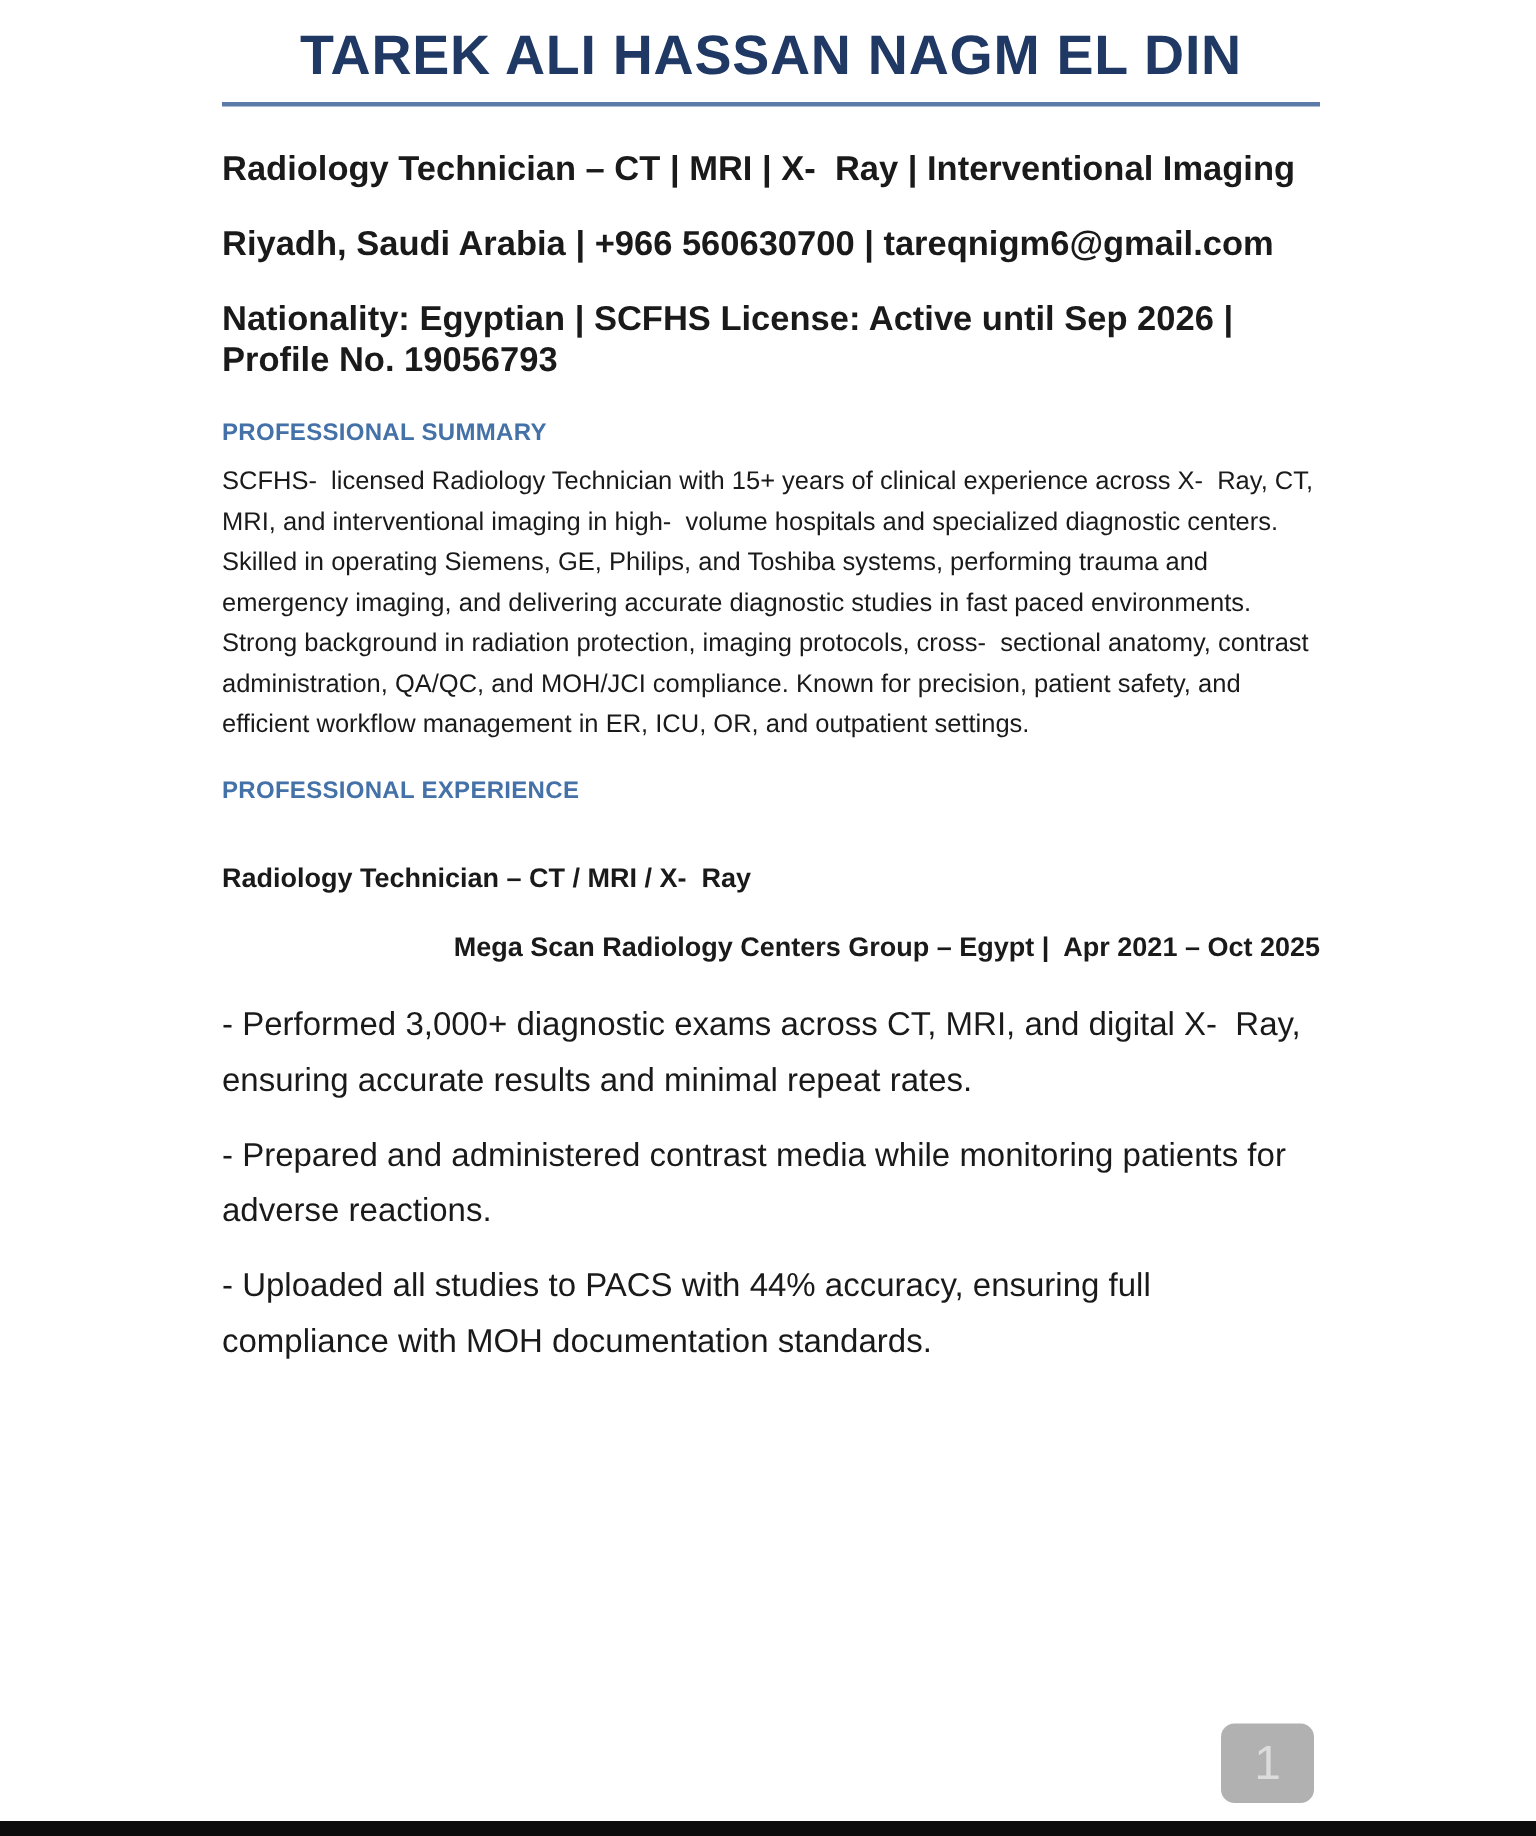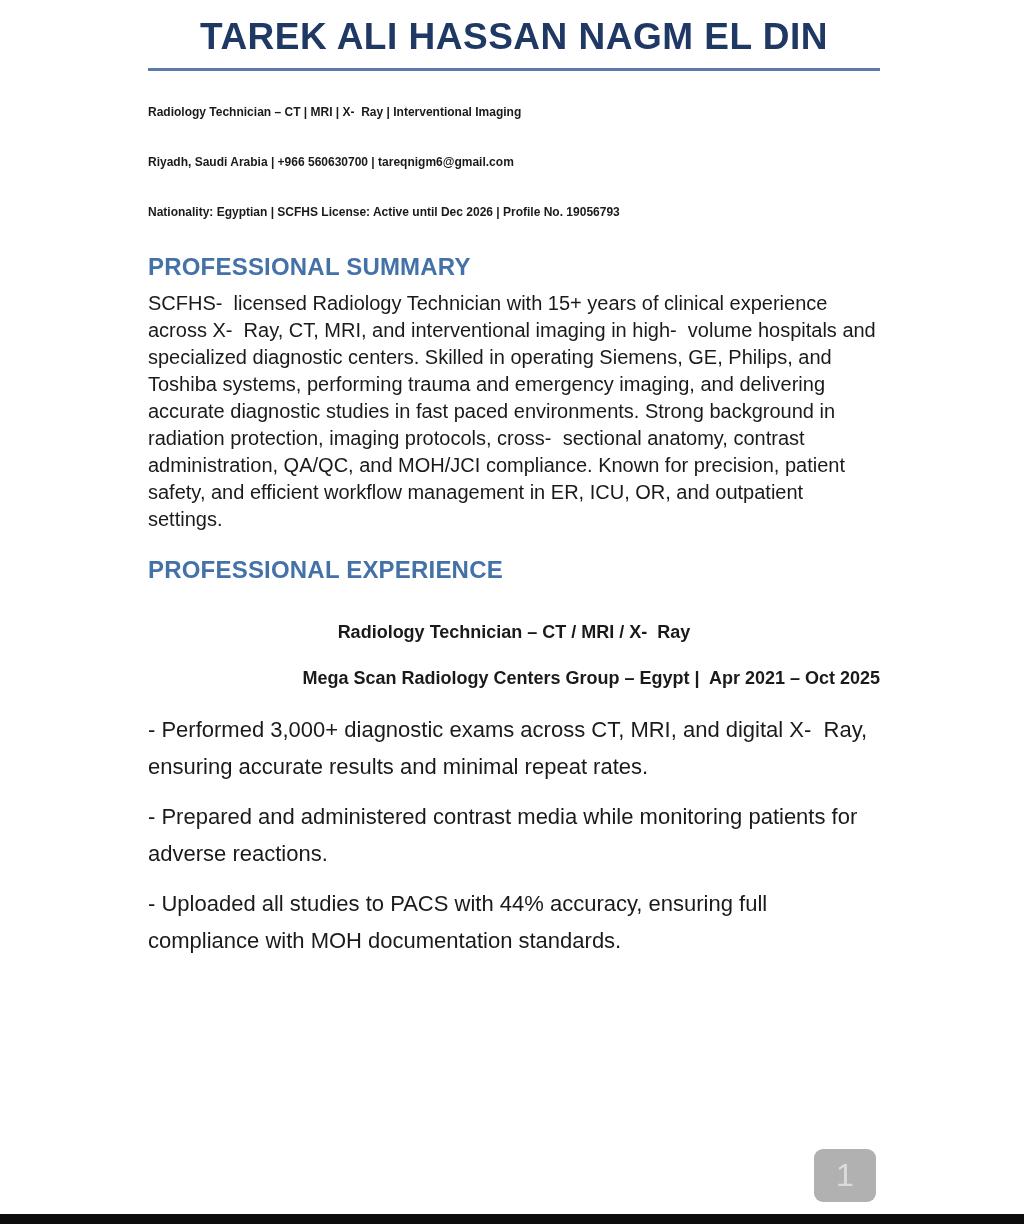--- a/index.html
+++ b/index.html
@@ -33,48 +33,47 @@
     white-space: nowrap;
   }
   .title-rule {
     margin-top: 10px;
     height: 3px;
     background: #5b7ca8;
     border: none;
   }
   .contact-block { margin-top: 28px; }
   .contact-line {
-    font-size: 12px;
+    font-size: 23px;
     font-weight: bold;
     line-height: 27px;
     margin-bottom: 23px;
     white-space: pre-wrap;
   }
   .section-heading {
-    font-size: 24px;
+    font-size: 16px;
     font-weight: bold;
     color: #4472a8;
     letter-spacing: 0.2px;
     white-space: pre-wrap;
   }
   .summary-section { margin-top: 27px; }
   .summary-body {
     margin-top: 9px;
-    font-size: 20px;
+    font-size: 17px;
     line-height: 27px;
     white-space: pre-wrap;
   }
   .experience-section { margin-top: 23px; }
   .job-title {
     margin-top: 36px;
     font-size: 18px;
     font-weight: bold;
     line-height: 24px;
     white-space: pre-wrap;
-    text-align: center;
   }
   .company-line {
     margin-top: 22px;
     font-size: 18px;
     font-weight: bold;
     line-height: 24px;
     white-space: pre-wrap;
     text-align: right;
   }
   .bullets { margin-top: 21px; }
@@ -114,21 +113,21 @@
 
 <div class="page">
   <div class="content">
 
     <h1 class="doc-title">TAREK ALI HASSAN NAGM EL DIN</h1>
     <div class="title-rule"></div>
 
     <div class="contact-block">
       <p class="contact-line">Radiology Technician – CT | MRI | X-  Ray | Interventional Imaging</p>
       <p class="contact-line">Riyadh, Saudi Arabia | +966 560630700 | tareqnigm6@gmail.com</p>
-      <p class="contact-line">Nationality: Egyptian | SCFHS License: Active until Dec 2026 | Profile No. 19056793</p>
+      <p class="contact-line">Nationality: Egyptian | SCFHS License: Active until Sep 2026 | Profile No. 19056793</p>
     </div>
 
     <div class="summary-section">
       <h2 class="section-heading">PROFESSIONAL SUMMARY</h2>
       <p class="summary-body">SCFHS-  licensed Radiology Technician with 15+ years of clinical experience across X-  Ray, CT, MRI, and interventional imaging in high-  volume hospitals and specialized diagnostic centers. Skilled in operating Siemens, GE, Philips, and Toshiba systems, performing trauma and emergency imaging, and delivering accurate diagnostic studies in fast paced environments. Strong background in radiation protection, imaging protocols, cross-  sectional anatomy, contrast administration, QA/QC, and MOH/JCI compliance. Known for precision, patient safety, and efficient workflow management in ER, ICU, OR, and outpatient settings.</p>
     </div>
 
     <div class="experience-section">
       <h2 class="section-heading">PROFESSIONAL EXPERIENCE</h2>
       <p class="job-title">Radiology Technician – CT / MRI / X-  Ray</p>

